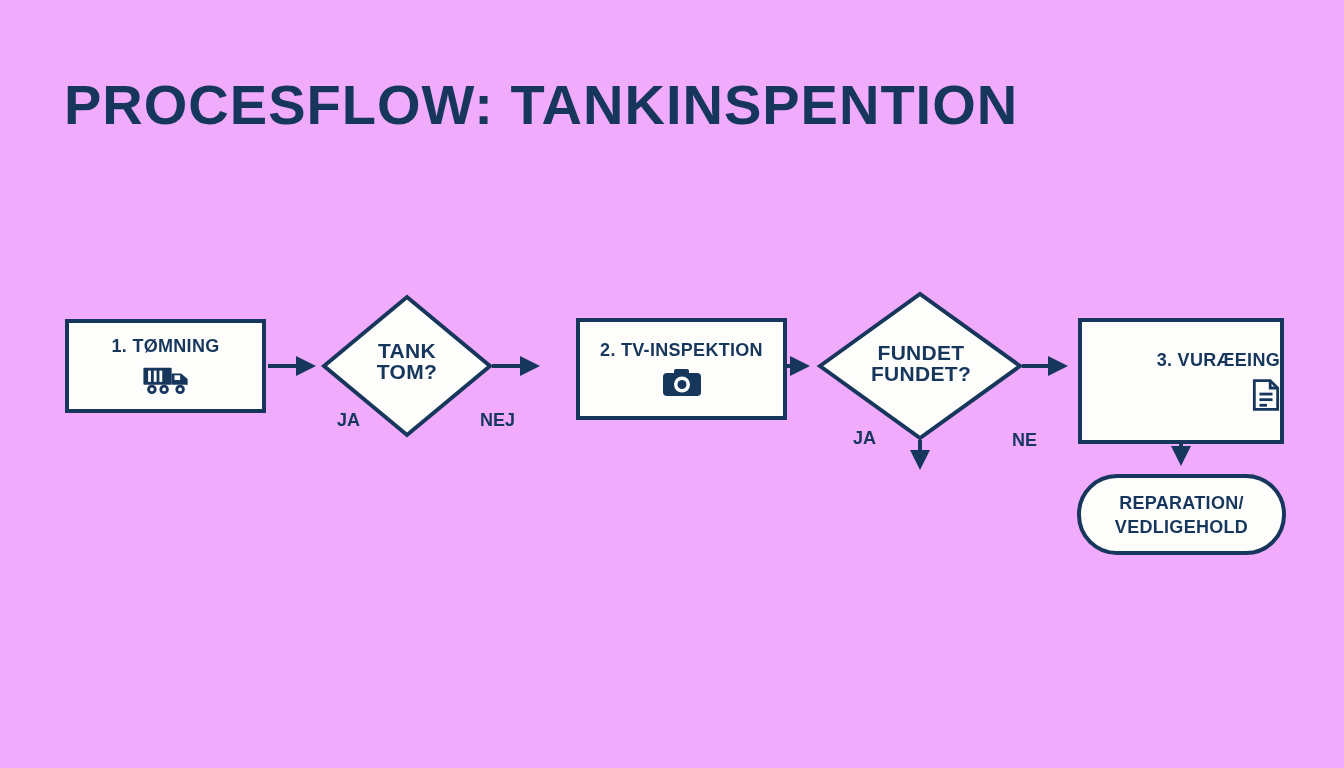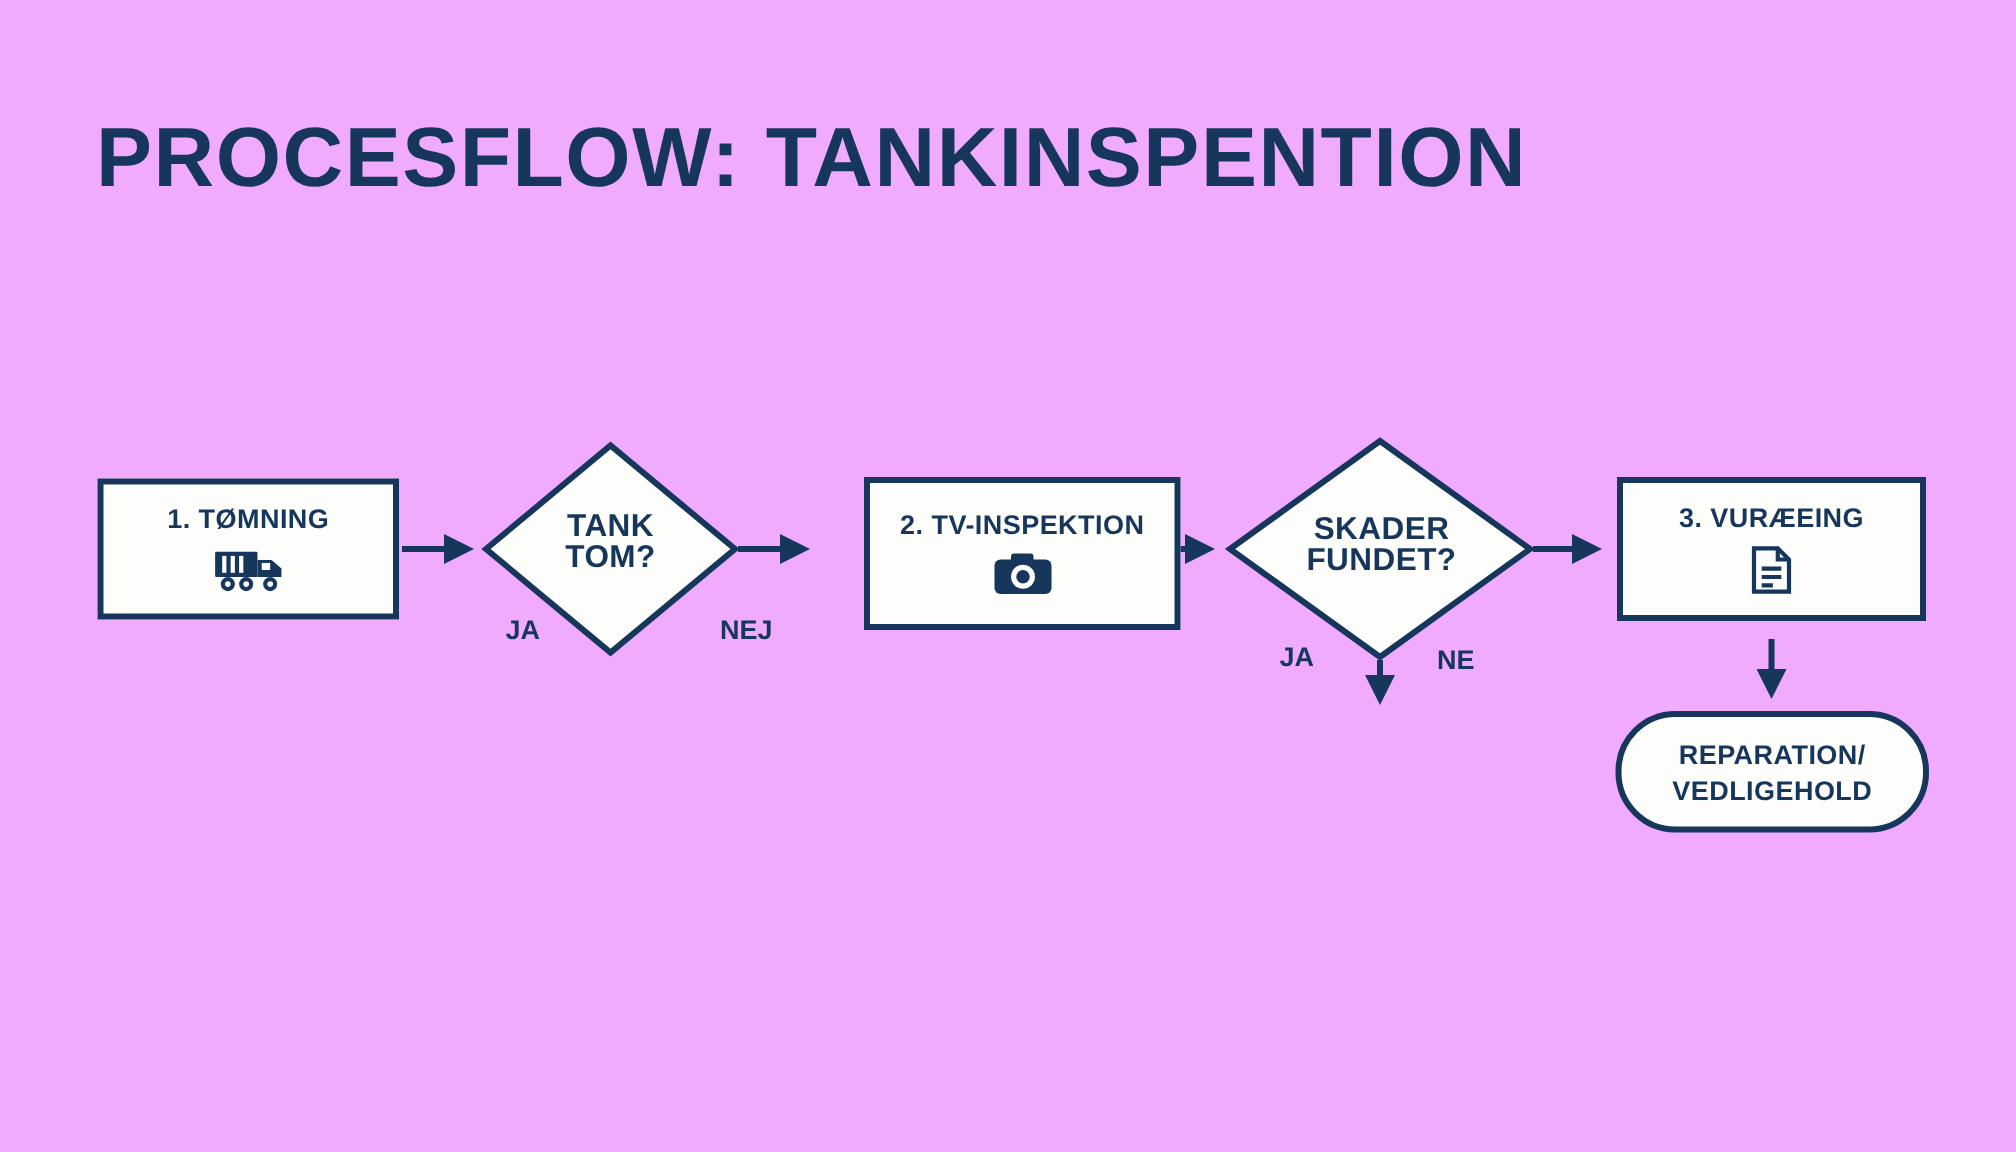--- a/index.html
+++ b/index.html
@@ -136,27 +136,27 @@
     <div class="box-label">2. TV-INSPEKTION</div>
     <svg class="node-icon" width="40" height="30" viewBox="0 0 40 30">
       <rect x="12" y="1" width="15" height="7" rx="2" fill="#16365c"></rect>
       <rect x="1" y="5" width="38" height="23" rx="4" fill="#16365c"></rect>
       <circle cx="20" cy="16.5" r="8" fill="#fdfdfc"></circle>
       <circle cx="20" cy="16.5" r="4.5" fill="#16365c"></circle>
     </svg>
   </div>
 
   <div class="diamond-label" style="left:846px; top:342px; width:150px;">
-    <span>SKADER</span>
+    <span>FUNDET</span>
     <span>FUNDET?</span>
   </div>
   <div class="branch-label" style="left:853px; top:428px;">JA</div>
-  <div class="branch-label" style="left:958px; top:430px;">NE</div>
+  <div class="branch-label" style="left:1012px; top:430px;">NE</div>
 
-  <div class="box" style="left:1078px; top:318px; width:206px; height:96px;">
+  <div class="box" style="left:1078px; top:318px; width:206px; height:126px;align-items:flex-end;">
     <div class="box-label">3. VURÆEING</div>
     <svg class="node-icon" width="28" height="34" viewBox="0 0 30 36">
       <path d="M2.5 2.5 h17 l8 8 v23 h-25 z" fill="none" stroke="#16365c" stroke-width="3"></path>
       <path d="M19.5 2.5 v8 h8" fill="none" stroke="#16365c" stroke-width="3"></path>
       <line x1="8" y1="17" x2="22" y2="17" stroke="#16365c" stroke-width="3"></line>
       <line x1="8" y1="23" x2="22" y2="23" stroke="#16365c" stroke-width="3"></line>
       <line x1="8" y1="29" x2="16" y2="29" stroke="#16365c" stroke-width="3"></line>
     </svg>
   </div>
 

